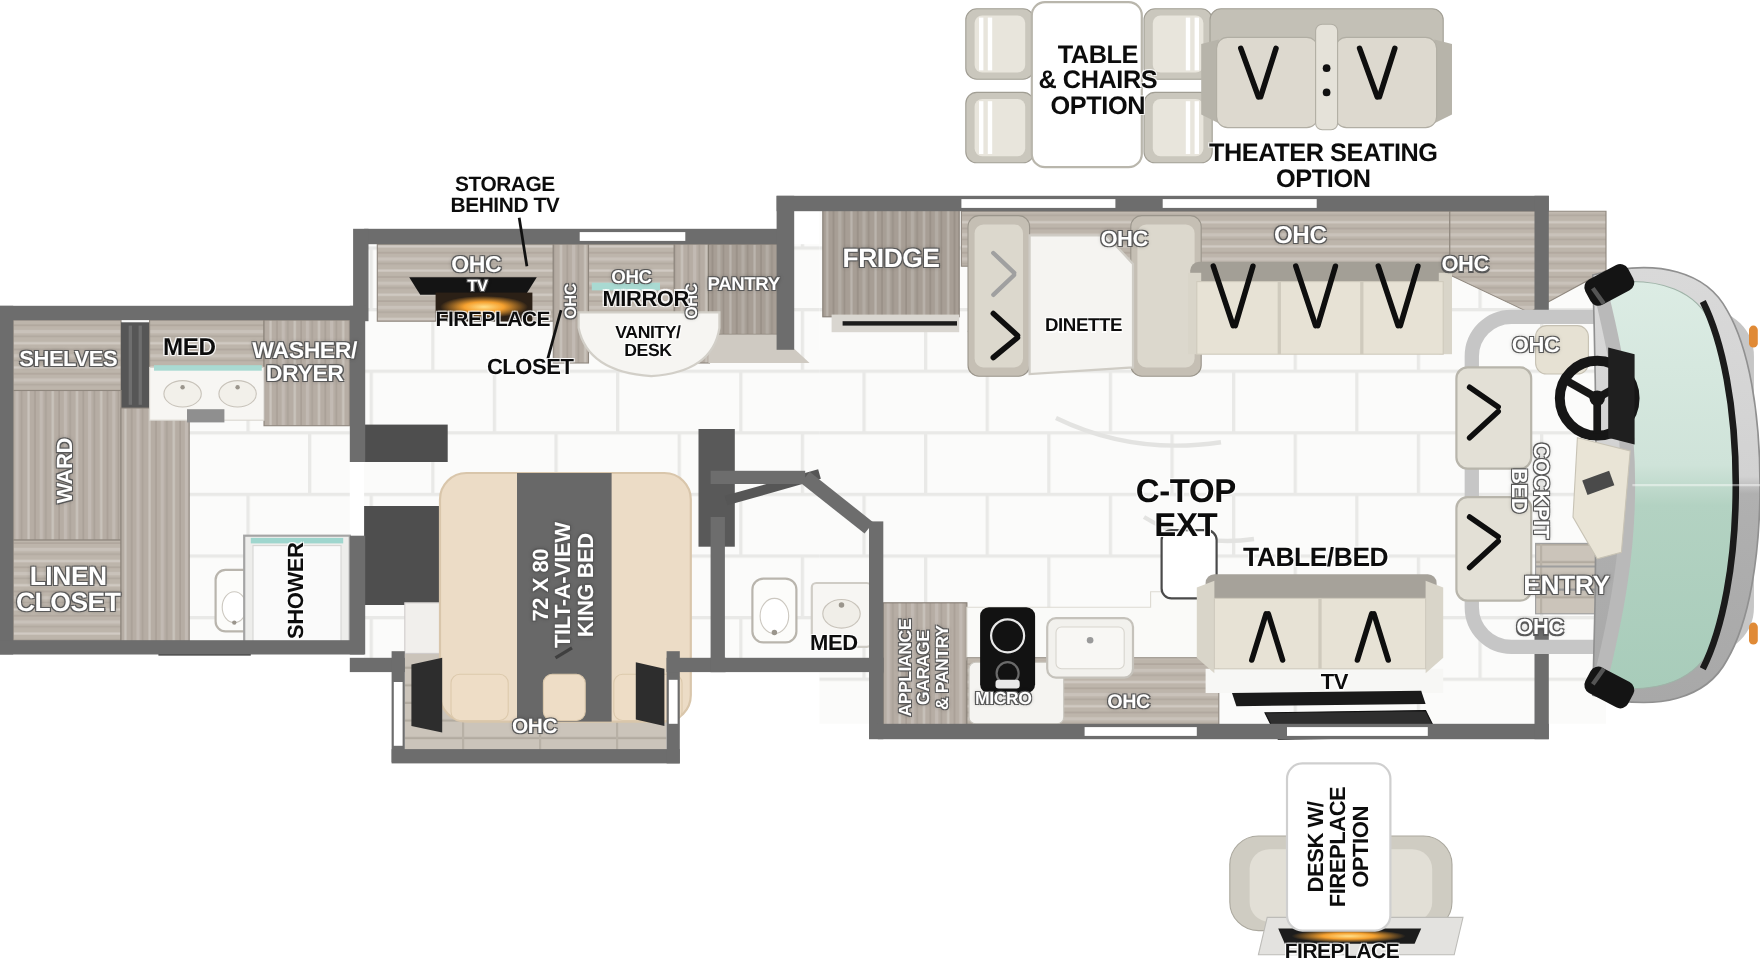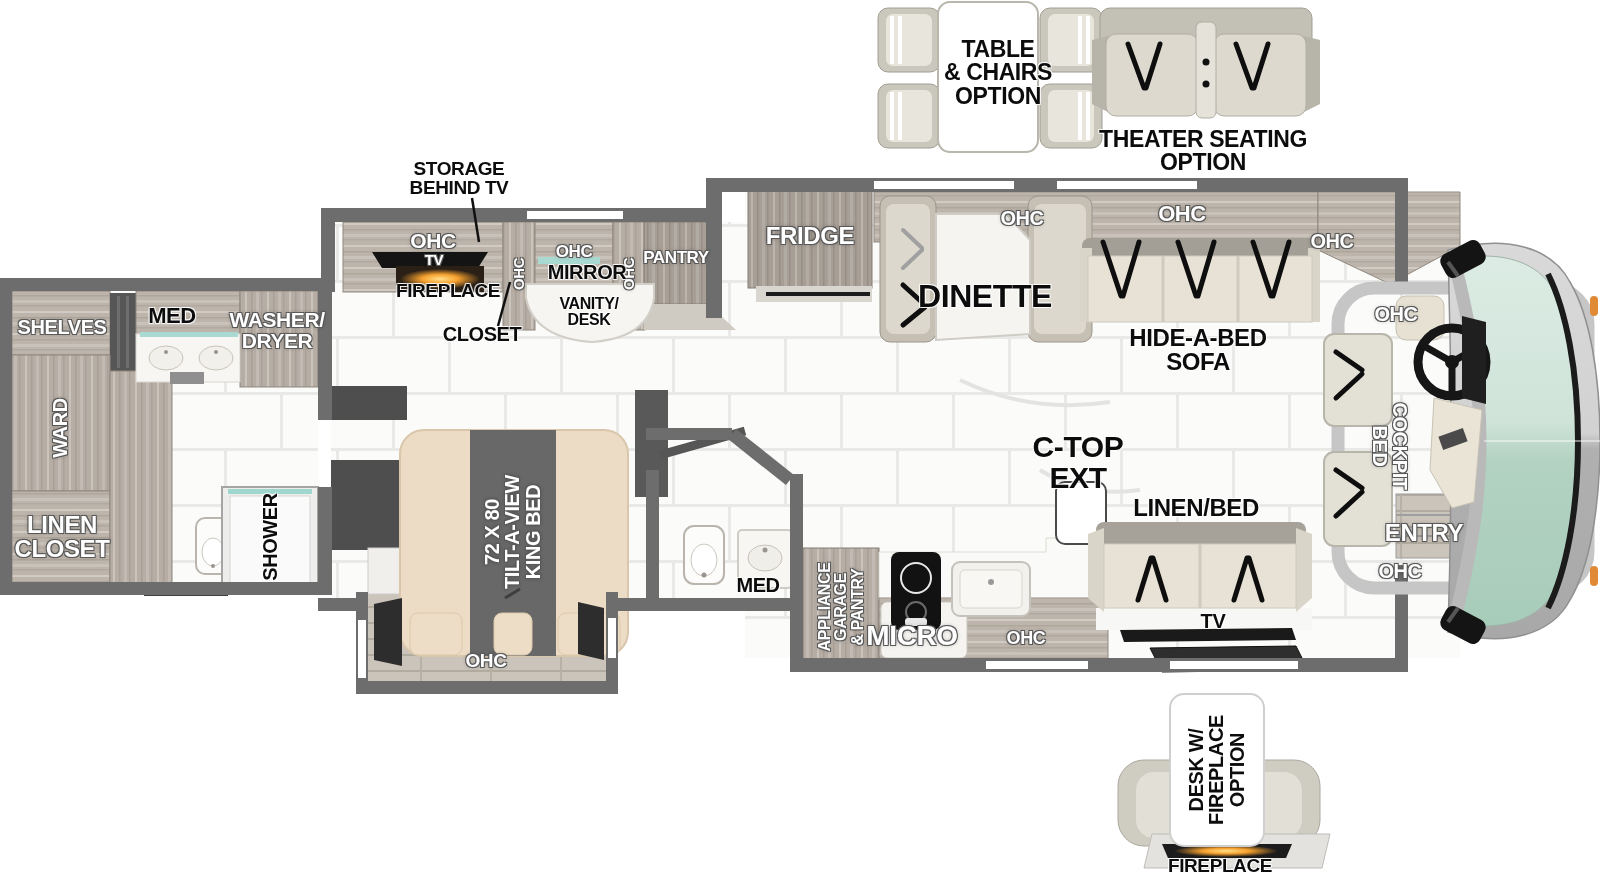--- a/index.html
+++ b/index.html
@@ -396,27 +396,23 @@
 <div class="lbl w rm90" style="left:629px;top:274px;font-size:15px">OHC</div>
 <div class="lbl b" style="left:587px;top:272px;font-size:20px">MIRROR</div>
 <div class="lbl b" style="left:589px;top:312px;font-size:16px">
   <span>VANITY/</span>
   <span>DESK</span>
 </div>
 <div class="lbl b" style="left:482px;top:334px;font-size:20px">CLOSET</div>
 <div class="lbl w" style="left:676px;top:258px;font-size:17px">PANTRY</div>
 <div class="lbl w" style="left:810px;top:236px;font-size:24px">FRIDGE</div>
 <div class="lbl w" style="left:1022px;top:218px;font-size:20px">OHC</div>
-<div class="lbl b" style="left:985px;top:296px;font-size:32px">DINETTE</div>
+<div class="lbl b" style="left:985px;top:296px;font-size:17px">DINETTE</div>
 <div class="lbl w" style="left:1182px;top:214px;font-size:22px">OHC</div>
 <div class="lbl w" style="left:1332px;top:241px;font-size:20px">OHC</div>
-<div class="lbl b" style="left:1198px;top:350px;font-size:24px">
-  <span>HIDE-A-BED</span>
-  <span>SOFA</span>
-</div>
 <div class="lbl w" style="left:62px;top:327px;font-size:20px">SHELVES</div>
 <div class="lbl b" style="left:172px;top:316px;font-size:22px">MED</div>
 <div class="lbl w" style="left:277px;top:330px;font-size:21px">
   <span>WASHER/</span>
   <span>DRYER</span>
 </div>
 <div class="lbl w rm90" style="left:60px;top:428px;font-size:20px">WARD</div>
 <div class="lbl w" style="left:62px;top:537px;font-size:24px">
   <span>LINEN</span>
   <span>CLOSET</span>
@@ -427,27 +423,27 @@
   <span>TILT-A-VIEW</span>
   <span>KING BED</span>
 </div>
 <div class="lbl w" style="left:486px;top:661px;font-size:19px">OHC</div>
 <div class="lbl b" style="left:758px;top:585px;font-size:20px">MED</div>
 <div class="lbl w rm90" style="left:841px;top:607px;font-size:16px">
   <span>APPLIANCE</span>
   <span>GARAGE</span>
   <span>&amp; PANTRY</span>
 </div>
-<div class="lbl w" style="left:912px;top:636px;font-size:28px">MICRO</div>
+<div class="lbl w" style="left:912px;top:636px;font-size:16px">MICRO</div>
 <div class="lbl w" style="left:1026px;top:638px;font-size:18px">OHC</div>
 <div class="lbl b" style="left:1078px;top:463px;font-size:30px">
   <span>C-TOP</span>
   <span>EXT</span>
 </div>
-<div class="lbl b" style="left:1196px;top:508px;font-size:24px">LINEN/BED</div>
+<div class="lbl b" style="left:1196px;top:508px;font-size:24px">TABLE/BED</div>
 <div class="lbl b" style="left:1213px;top:621px;font-size:20px">TV</div>
 <div class="lbl w" style="left:1396px;top:314px;font-size:20px">OHC</div>
 <div class="lbl w r90" style="left:1390px;top:446px;font-size:20px">
   <span>COCKPIT</span>
   <span>BED</span>
 </div>
 <div class="lbl w" style="left:1424px;top:533px;font-size:24px">ENTRY</div>
 <div class="lbl w" style="left:1400px;top:571px;font-size:20px">OHC</div>
 <div class="lbl b rm90" style="left:1217px;top:770px;font-size:20px">
   <span>DESK W/</span>

